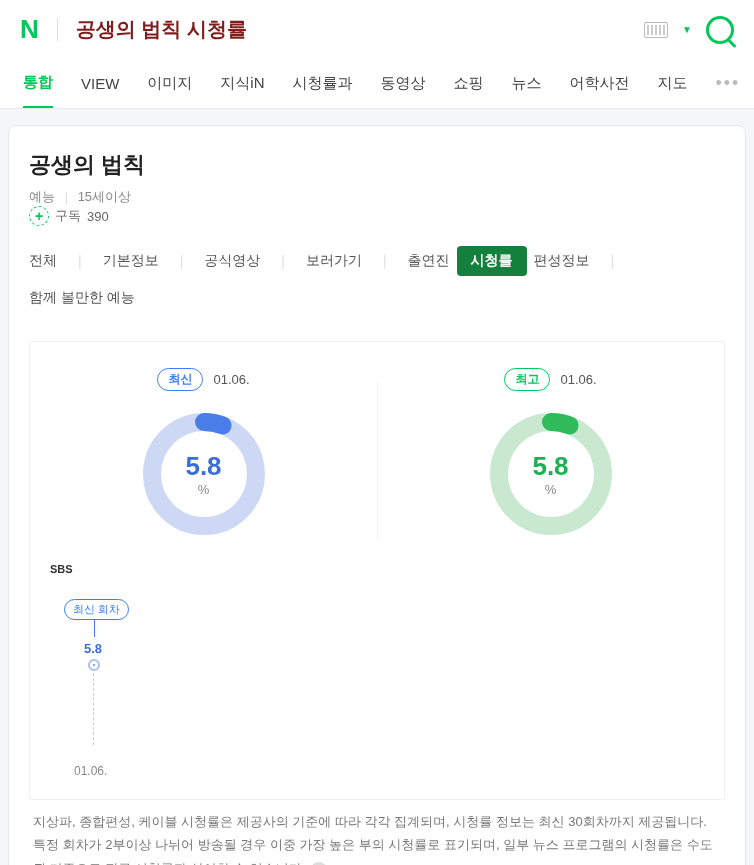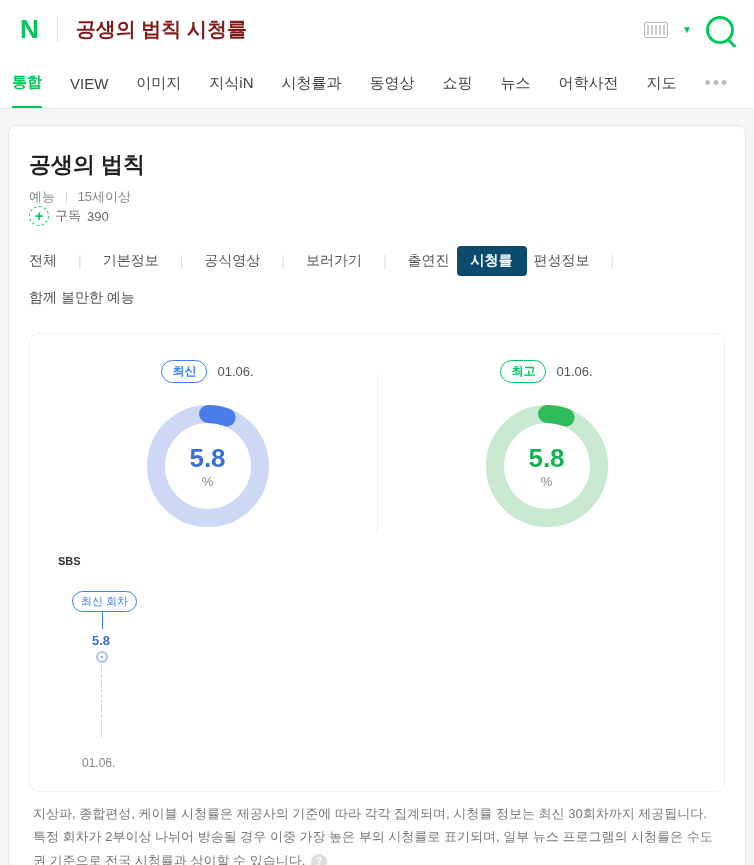--- a/index.html
+++ b/index.html
@@ -8,59 +8,59 @@
 .header-top { display: flex; align-items: center; padding: 14px 20px; }
 .logo { color: #03c75a; font-weight: 900; font-size: 26px; margin-right: 18px; }
 .divider-v { width: 1px; height: 24px; background: #e0e0e0; margin-right: 18px; }
 .search-title { font-size: 20px; font-weight: 700; color: #7f1d1d; flex: 1; }
 .header-icons { display: flex; gap: 14px; align-items: center; }
 .kbd-icon { width: 24px; height: 16px; border: 1px solid #bbb; border-radius: 2px; position: relative; }
 .kbd-icon::after { content: ''; position: absolute; left: 2px; right: 2px; top: 2px; bottom: 2px; background: repeating-linear-gradient(90deg, #ccc 0 2px, transparent 2px 4px); }
 .chevron { color: #03c75a; font-size: 10px; }
 .search-btn { width: 28px; height: 28px; border: 3px solid #03c75a; border-radius: 50%; position: relative; }
 .search-btn::after { content: ''; position: absolute; width: 10px; height: 3px; background: #03c75a; bottom: -4px; right: -6px; transform: rotate(45deg); border-radius: 2px; }
-.nav-tabs { display: flex; align-items: center; padding: 0 12px; gap: 28px; font-size: 15px; color: #444; overflow: hidden; }
+.nav-tabs { display: flex; align-items: center; padding: 0 23px; gap: 28px; font-size: 15px; color: #444; overflow: hidden; }
 .nav-tab { padding: 14px 0; cursor: pointer; white-space: nowrap; }
 .nav-tab.active { color: #03c75a; font-weight: 700; border-bottom: 2px solid #03c75a; }
 .dots { color: #bbb; font-size: 18px; letter-spacing: 2px; }
 
 .card { background: #fff; margin: 16px 8px 0; border: 1px solid #e4e8eb; border-radius: 8px; padding: 24px 20px 30px; }
 .card-head { display: flex; align-items: flex-start; justify-content: flex-end; flex-direction: column; }
 .title-block h1 { font-size: 22px; font-weight: 700; color: #222; margin-bottom: 8px; }
 .meta { font-size: 13px; color: #888; }
 .meta-sep { color: #ddd; margin: 0 6px; }
 .subscribe { display: flex; align-items: center; gap: 6px; font-size: 13px; color: #666; }
 .plus-circle { width: 20px; height: 20px; border: 1px dashed #03c75a; border-radius: 50%; display: flex; align-items: center; justify-content: center; color: #03c75a; font-size: 14px; font-weight: bold; }
 
 .sub-tabs { display: flex; align-items: center; margin-top: 20px; font-size: 14px; flex-wrap: wrap; gap: 7px; }
 .sub-tab { color: #555; cursor: pointer; padding: 6px 0; }
-.sub-tab.active { background: #0c4a6e; color: #fff; padding: 6px 14px; border-radius: 4px; font-weight: 600; }
+.sub-tab.active { background: #15803d; color: #fff; padding: 6px 14px; border-radius: 4px; font-weight: 600; }
 .sub-sep { color: #e0e0e0; margin: 0 14px; }
 
-.inner { border: 1px solid #eef0f2; border-radius: 10px; margin-top: 20px; padding: 26px 8px 20px; }
+.inner { border: 1px solid #eef0f2; border-radius: 2px; margin-top: 28px; padding: 26px 0 20px; }
 .gauges { display: flex; position: relative; }
 .gauges::before { content: ''; position: absolute; left: 50%; top: 14px; bottom: 0; width: 1px; background: #eef0f2; }
 .gauge-col { flex: 1; display: flex; flex-direction: column; align-items: center; }
 .badge-row { display: flex; align-items: center; gap: 10px; margin-bottom: 18px; }
 .badge { border: 1px solid; border-radius: 12px; padding: 2px 10px; font-size: 12px; font-weight: 600; }
 .badge.blue { color: #3a7ef0; border-color: #3a7ef0; }
 .badge.green { color: #03c75a; border-color: #03c75a; }
 .badge-date { font-size: 13px; color: #555; }
 .donut { width: 130px; height: 130px; position: relative; }
 .donut svg { transform: rotate(-90deg); }
 .donut-center { position: absolute; inset: 0; display: flex; flex-direction: column; align-items: center; justify-content: center; }
 .donut-val { font-size: 26px; font-weight: 700; }
 .donut-pct { font-size: 13px; color: #888; }
 .blue-val { color: #3a6fd8; }
 .green-val { color: #19b154; }
 
 .chart-area { padding: 24px 20px 0; }
 .channel { font-size: 11px; font-weight: 700; color: #333; margin-bottom: 24px; }
 .mini-chart { position: relative; height: 180px; border-bottom: 1px dashed transparent; }
-.ep-badge { position: absolute; left: 14px; top: 0; border: 1px solid #3a7ef0; color: #3a7ef0; font-size: 11px; padding: 2px 8px; border-radius: 12px; background: #fff; }
+.ep-badge { position: absolute; left: 14px; top: 0; border: 1px solid #3a7ef0; color: #3a7ef0; font-size: 11px; padding: 2px 8px; border-radius: 12px; background: #fff; font-family: Liberation Serif, serif; }
 .ep-line { position: absolute; left: 44px; top: 20px; width: 1px; height: 18px; background: #3a7ef0; }
 .ep-val { position: absolute; left: 34px; top: 42px; font-size: 13px; font-weight: 700; color: #3a6fd8; }
 .ep-dot { position: absolute; left: 38px; top: 60px; width: 12px; height: 12px; border: 2px solid #a8c0f0; border-radius: 50%; background: #fff; }
 .ep-dot::after { content: ''; position: absolute; inset: 3px; background: #5a8ae8; border-radius: 50%; }
 .ep-dash { position: absolute; left: 43px; top: 74px; width: 0; height: 72px; border-left: 1px dashed #ccc; }
 .x-label { position: absolute; left: 24px; bottom: 0; font-size: 12px; color: #888; }
 
 .foot-txt { margin-top: 10px; font-size: 13px; color: #777; line-height: 1.8; padding: 0 4px; }
 .help-icon { display: inline-flex; align-items: center; justify-content: center; width: 16px; height: 16px; border-radius: 50%; background: #ddd; color: #fff; font-size: 11px; font-weight: bold; margin-left: 2px; }
 .provider { margin-top: 10px; font-size: 13px; color: #777; }

